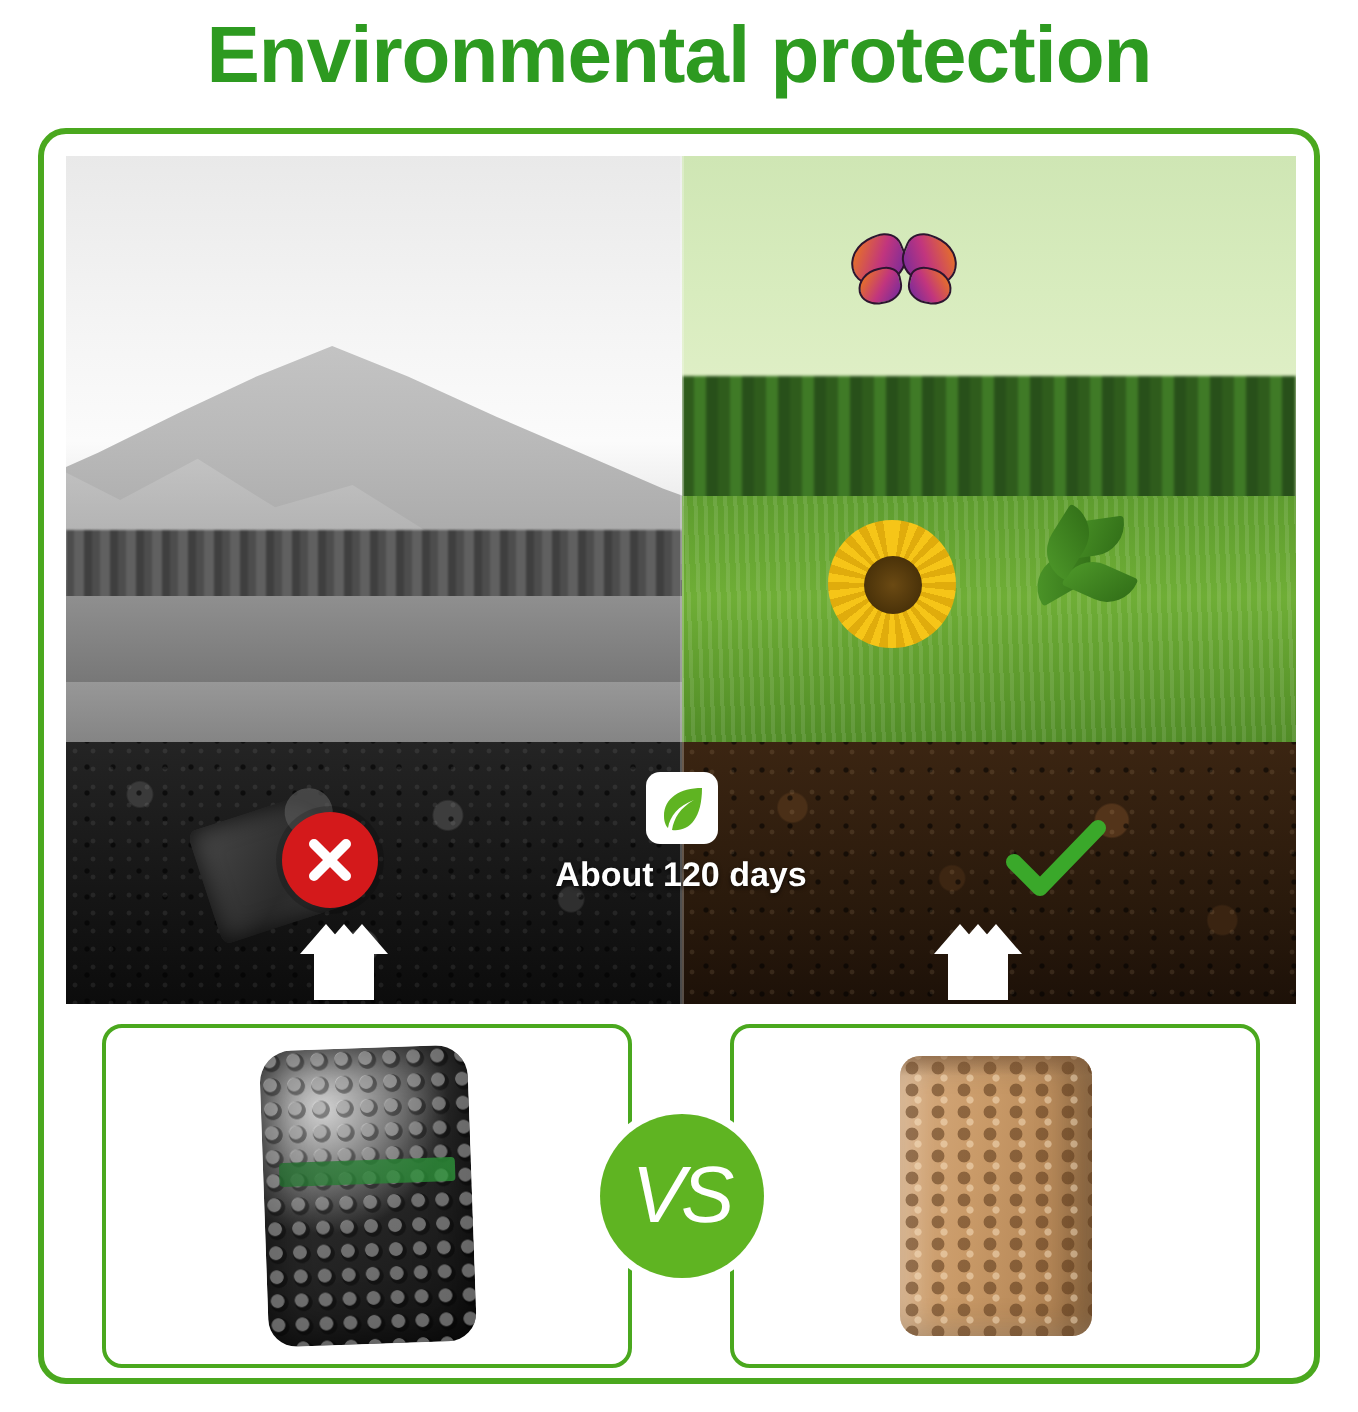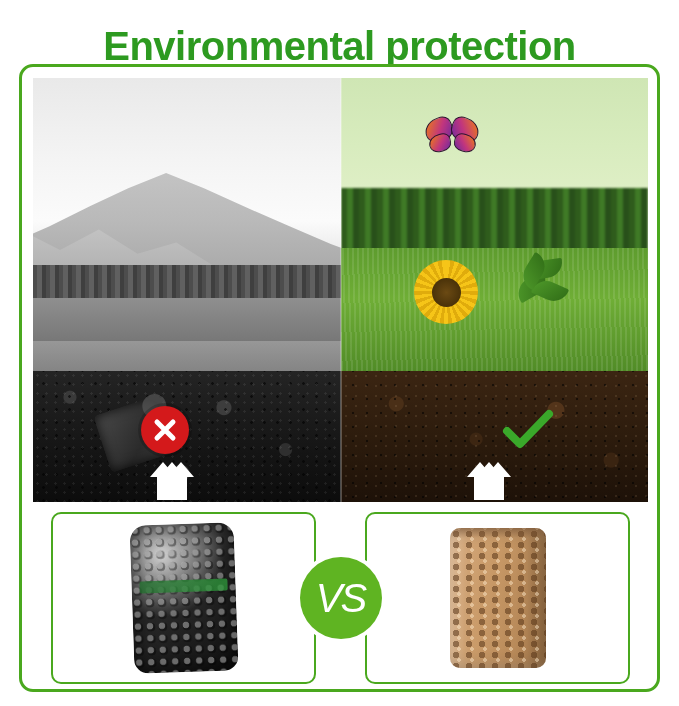--- a/index.html
+++ b/index.html
@@ -7,21 +7,21 @@
     width:679px;height:706px;
     background:#ffffff;
     font-family:"Liberation Sans", sans-serif;
     overflow:hidden;
     position:relative;
   }
   .page{position:relative;width:679px;height:706px;background:#fff;}
 
   
   .title{
-    position:absolute;left:0;top:24px;width:679px;
+    position:absolute;left:0;top:6px;width:679px;
     text-align:center;
     font-size:40px;font-weight:bold;
     color:#2d9a20;
     letter-spacing:-0.5px;
     white-space:nowrap;
   }
 
   
   .frame{
     position:absolute;left:19px;top:64px;
@@ -350,20 +350,28 @@
           <path d="M5 5 L21 21 M21 5 L5 21" stroke="#ffffff" stroke-width="5" stroke-linecap="round"></path>
         </svg>
       </div>
 
       <div class="check-badge">
         <svg width="52" height="42" viewBox="0 0 52 42" aria-hidden="true">
           <path d="M5 22 L18 35 L47 5" stroke="#3aa82a" stroke-width="8" fill="none" stroke-linecap="round" stroke-linejoin="round"></path>
         </svg>
       </div>
 
+      <div class="days-group">
+        <div class="leaf-badge">
+          <svg width="26" height="26" viewBox="0 0 26 26" aria-hidden="true">
+            <path d="M23 3 C12 3 4 8 4 17 C4 20 5 22 6 23 C7 17 11 12 19 9 C12 13 9 18 8 24 C16 25 23 19 23 3 Z" fill="#5fb422"></path>
+          </svg>
+        </div>
+        <div class="days-label">About 120 days</div>
+      </div>
 
       <div class="arrows left">
         <span class="arrow">
           <svg width="26" height="38" viewBox="0 0 26 38">
               <path d="M13 0 L26 15 L19 15 L19 38 L7 38 L7 15 L0 15 Z" fill="#ffffff"></path>
             </svg>
         </span>
         <span class="arrow">
           <svg width="26" height="38" viewBox="0 0 26 38">
               <path d="M13 0 L26 15 L19 15 L19 38 L7 38 L7 15 L0 15 Z" fill="#ffffff"></path>

